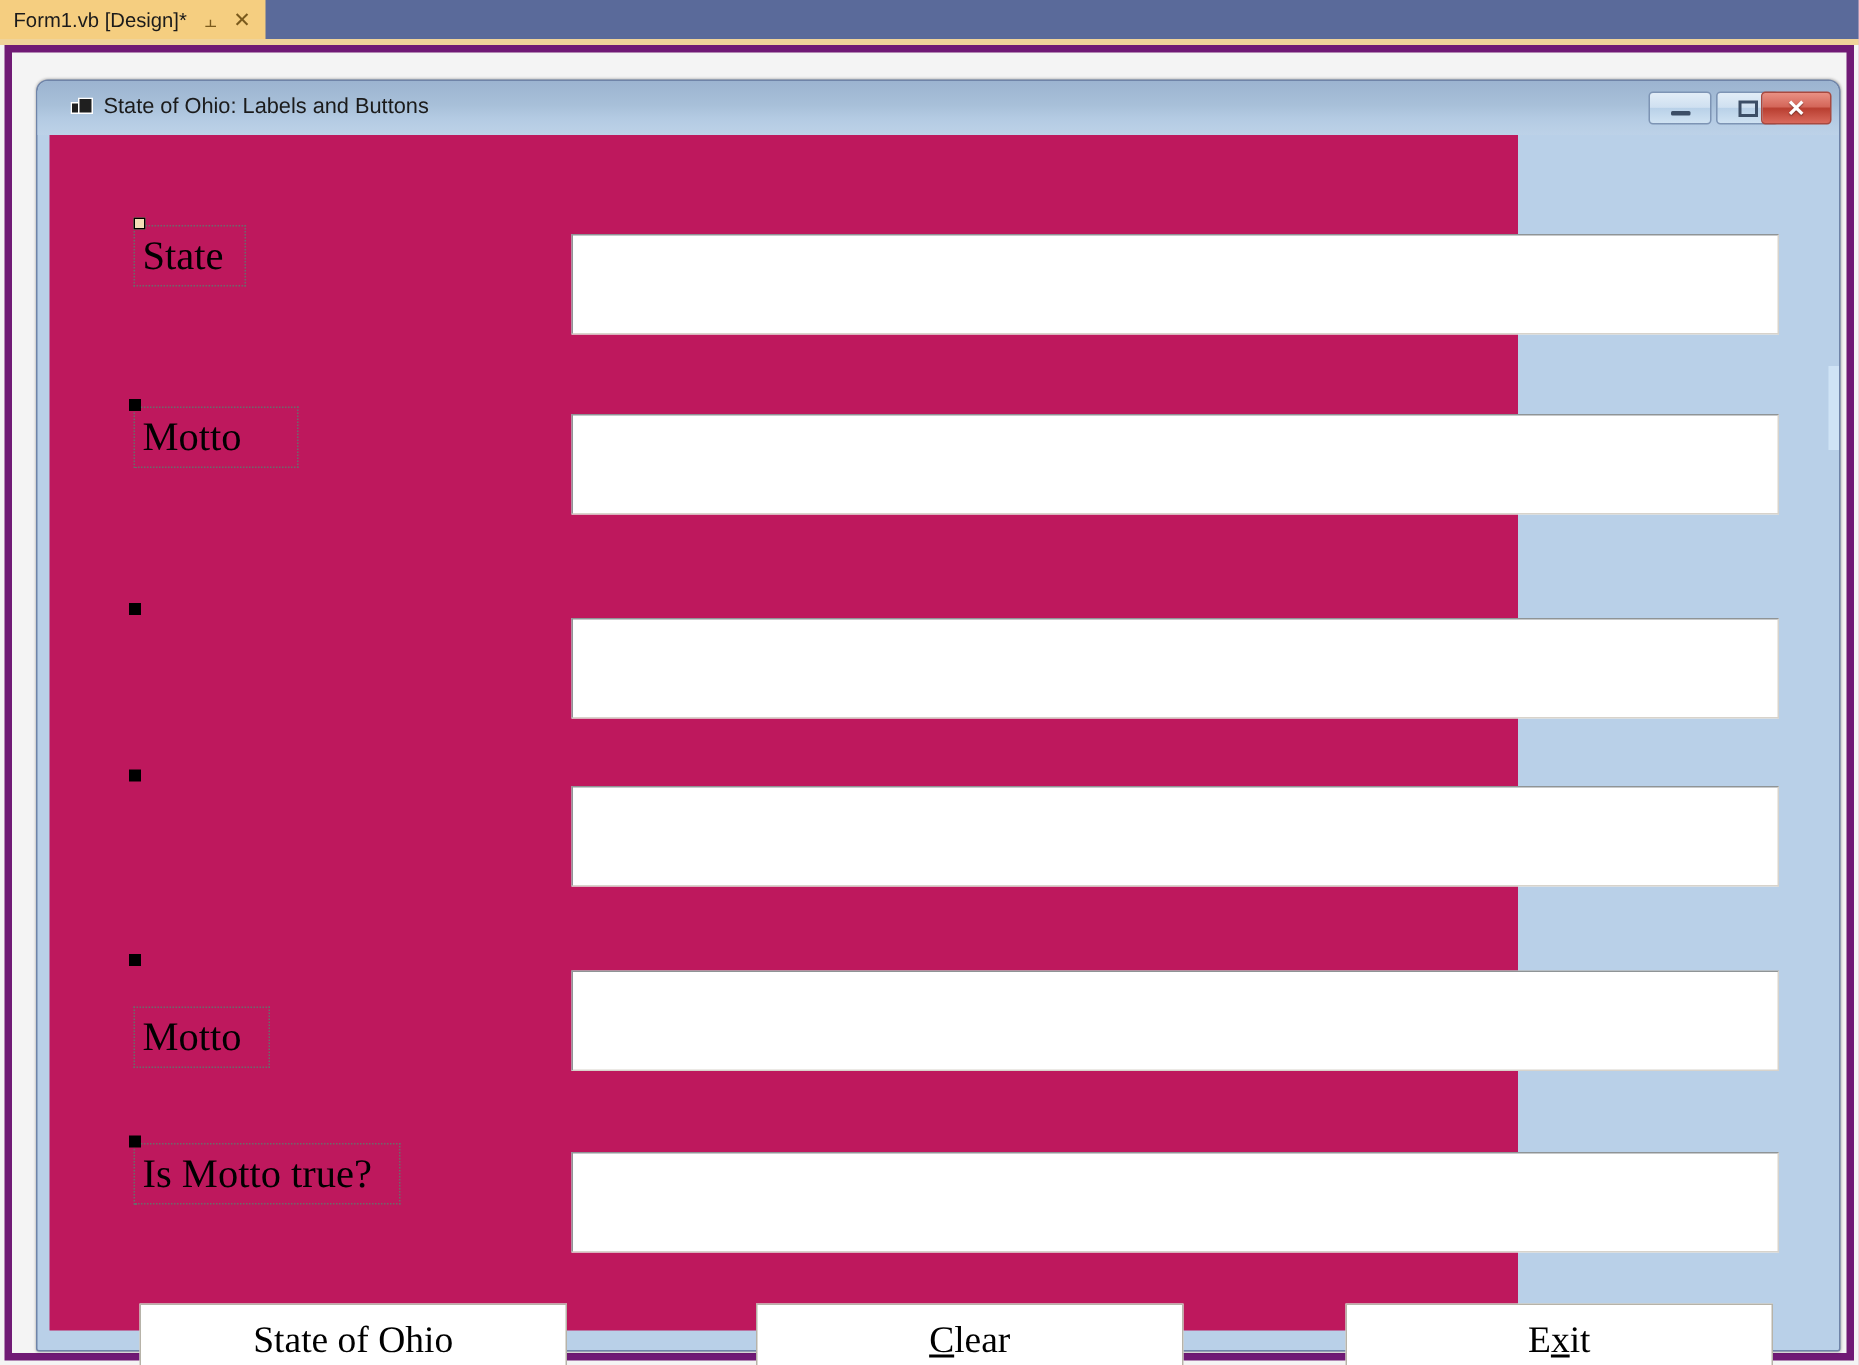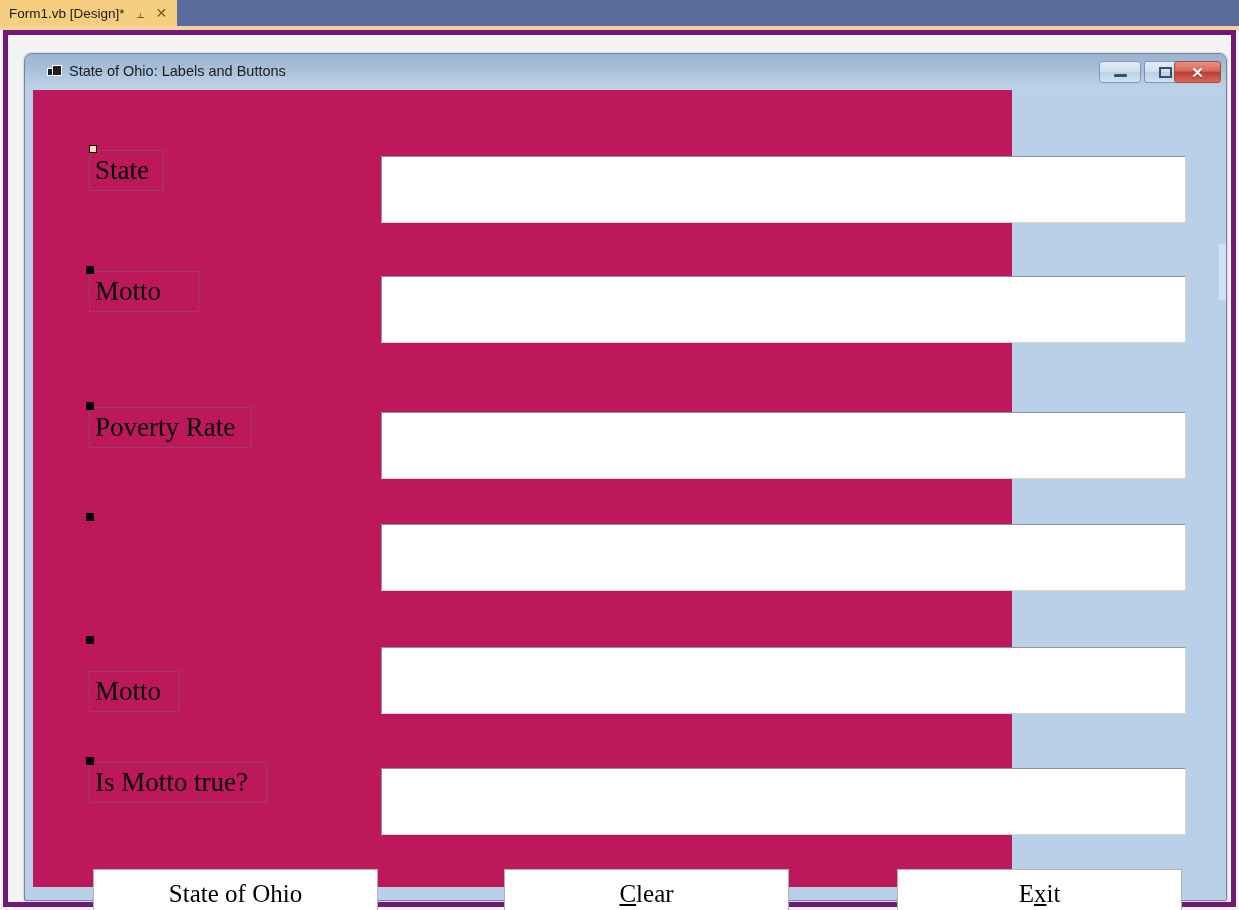--- a/index.html
+++ b/index.html
@@ -241,21 +241,20 @@
       <div id="form-resize-handle"></div>
 
       <div id="form-client">
 
         <div class="dz-label" style="left:56px; top:60px;  width:75px;  height:41px;">State</div>
         <div class="sel-handle hollow" style="position:absolute; left:56px; top:55px;"></div>
 
         <div class="dz-label" style="left:56px; top:181px; width:110px; height:41px;">Motto</div>
         <div class="sel-handle filled" style="position:absolute; left:53px; top:176px;"></div>
 
-        <div class="dz-label" style="left:56px; top:317px; width:163px; height:41px;">Poverty Rate</div>
         <div class="sel-handle filled" style="position:absolute; left:53px; top:312px;"></div>
 
         <div class="sel-handle filled" style="position:absolute; left:53px; top:423px;"></div>
 
         <div class="dz-label" style="left:56px; top:551px; width:91px;  height:41px;margin-top:30px;">Motto</div>
         <div class="sel-handle filled" style="position:absolute; left:53px; top:546px;"></div>
 
         <div class="dz-label" style="left:56px; top:672px; width:178px; height:41px;">Is Motto true?</div>
         <div class="sel-handle filled" style="position:absolute; left:53px; top:667px;"></div>
 

